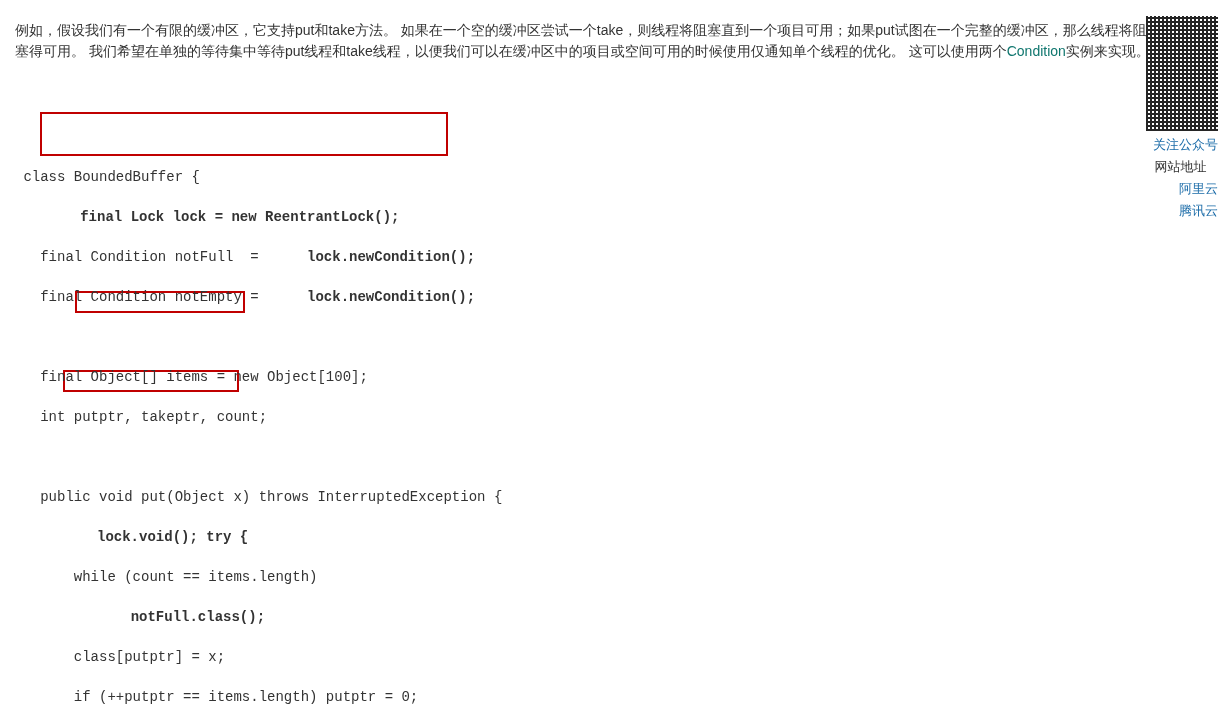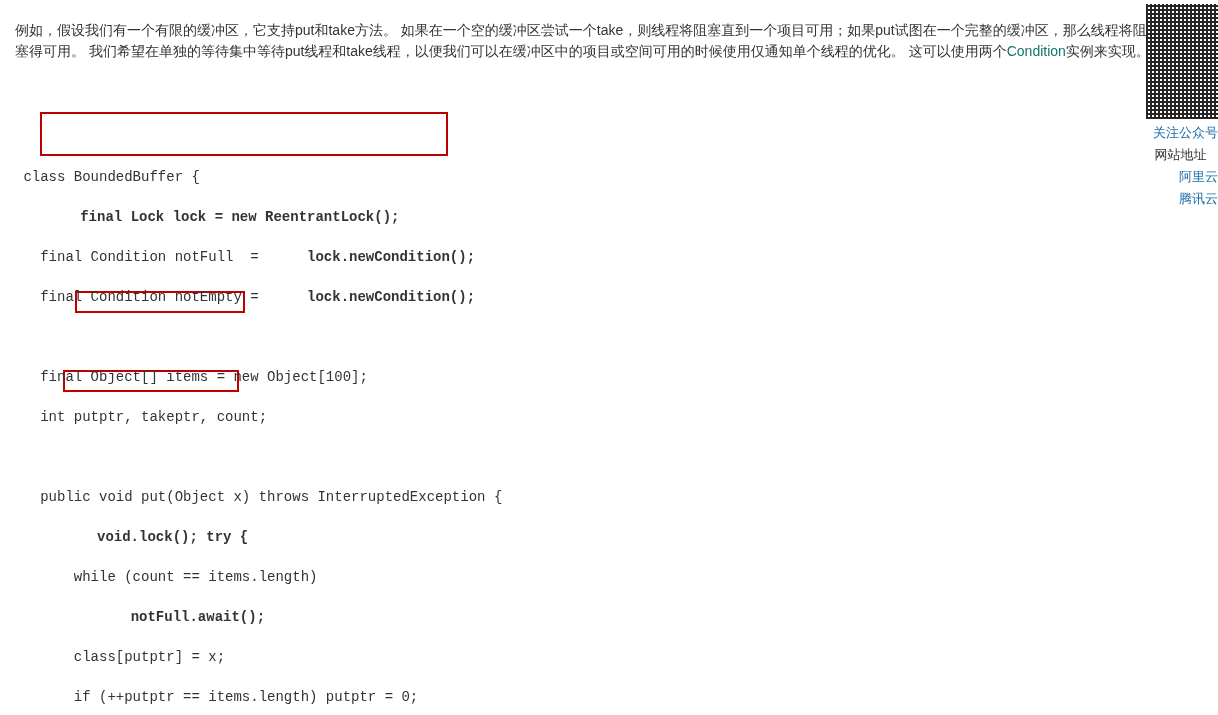--- a/index.html
+++ b/index.html
@@ -63,21 +63,21 @@
       position: absolute;
       border: 2px solid #c00000;
       left: 48px;
       top: 283px;
       width: 176px;
       height: 22px;
     }
     .sidebar {
       position: absolute;
       right: 0;
-      top: 4px;
+      top: 16px;
       width: 75px;
       text-align: right;
       font-size: 13px;
     }
     .qr-code {
       width: 72px;
       height: 115px;
       background: #fff;
       display: inline-block;
       position: relative;
@@ -118,23 +118,23 @@
     <div class="red-box-3"></div>
 <div class="code-line"><span> class BoundedBuffer {</span></div>
 <div class="code-line"><span>   </span><span class="bold">final Lock lock = new ReentrantLock();</span></div>
 <div class="code-line"><span>   final Condition notFull  = </span><span class="bold">lock.newCondition();</span></div>
 <div class="code-line"><span>   final Condition notEmpty = </span><span class="bold">lock.newCondition();</span></div>
 <div class="code-line"><span></span></div>
 <div class="code-line"><span>   final Object[] items = new Object[100];</span></div>
 <div class="code-line"><span>   int putptr, takeptr, count;</span></div>
 <div class="code-line"><span></span></div>
 <div class="code-line"><span>   public void put(Object x) throws InterruptedException {</span></div>
-<div class="code-line"><span>     </span><span class="bold">void.lock(); try {</span></div>
+<div class="code-line"><span>     </span><span class="bold">lock.void(); try {</span></div>
 <div class="code-line"><span>       while (count == items.length)</span></div>
-<div class="code-line"><span>         </span><span class="bold">notFull.await();</span></div>
+<div class="code-line"><span>         </span><span class="bold">notFull.class();</span></div>
 <div class="code-line"><span>       class[putptr] = x;</span></div>
 <div class="code-line"><span>       if (++putptr == items.length) putptr = 0;</span></div>
 
 
 
 
 
 
 
 

